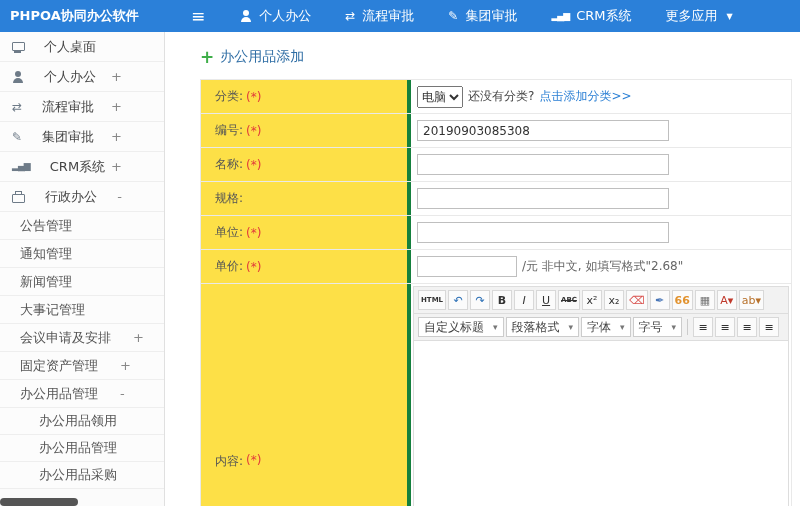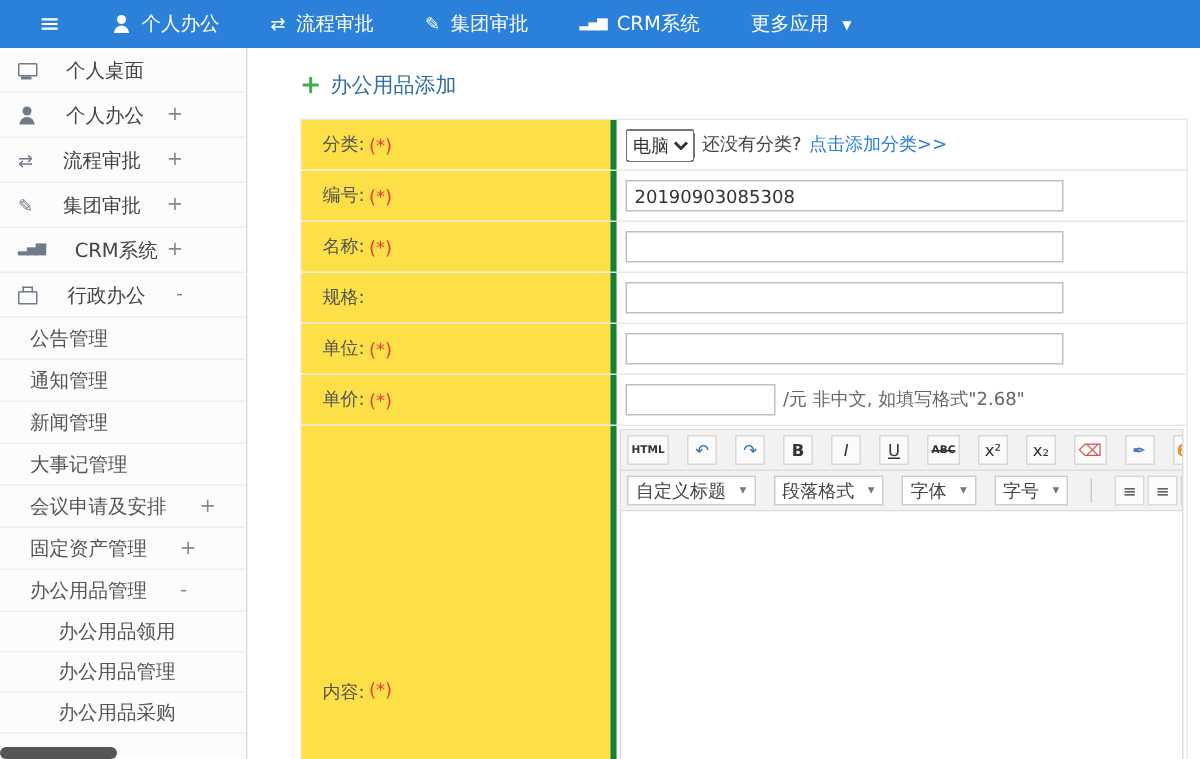--- a/index.html
+++ b/index.html
@@ -69,36 +69,36 @@
   .form { border:1px solid #e9e9e9; width:592px; background:#fff; }
   .frow { display:flex; border-bottom:1px solid #e9e9e9; min-height:34px; align-items:stretch; }
   .frow:last-child { border-bottom:none; }
   .flabel {
     width:210px; flex:none; padding-left:14px; color:#555;
     display:flex; align-items:center; border-right:4px solid #15803d; background:#fde047;
   }
   .req { color:#e23b3b; margin-left:3px; }
   .ffield { flex:1; padding:5px 6px; display:flex; align-items:center; gap:5px; min-width:0; }
   input.txt {
-    height:21px; width:292px; border:1px solid #bfbfbf; padding:1px 5px;
+    height:21px; width:252px; border:1px solid #bfbfbf; padding:1px 5px;
     font-size:12px; font-family:inherit; color:#333; background:#fff;
   }
   input.small { width:100px; }
   select.sel { height:22px; font-size:12px; font-family:inherit; color:#333; }
   .hint { color:#444; white-space:nowrap; }
   .link { color:#2a7fd4; cursor:pointer; text-decoration:none; white-space:nowrap; }
   .suffix { color:#666; white-space:nowrap; }
 
   
   .content-row { height:232px; align-items:flex-start; }
   .content-row .flabel { align-items:flex-start; padding-top:169px; height:100%; }
   .content-row .ffield { padding:2px; height:100%; align-items:stretch; }
   .editor { flex:1; display:flex; flex-direction:column; border:1px solid #ddd; min-width:0; }
   .toolbar {
-    display:flex; align-items:center; gap:12px; flex:none;
+    display:flex; align-items:center; gap:2px; flex:none;
     background:#f2f2f2; border-bottom:1px solid #ddd; padding:3px 4px; overflow:hidden;
   }
   .tbtn {
     height:20px; min-width:20px; padding:0 2px; flex:none;
     border:1px solid #d8d8d8; background:#fbfbfb; color:#333;
     display:inline-flex; align-items:center; justify-content:center;
     font-size:11px; font-family:inherit; cursor:pointer; line-height:1;
   }
   .tbtn.tiny { font-size:7px; font-weight:bold; }
   .tbtn.abc  { font-size:7px; font-weight:bold; text-decoration:line-through; }
@@ -117,20 +117,21 @@
   
   .hscroll-thumb {
     position:absolute; left:0; bottom:0; width:78px; height:8px;
     background:#555; border-radius:4px; z-index:30; cursor:pointer;
   }
 </style>
 </head>
 <body>
 
 <header class="topbar">
+  <div class="brand">PHPOA协同办公软件</div>
   <div class="menu-toggle">
     <span>≡</span>
   </div>
   <nav class="topnav">
     <div class="nav-item">
       <span class="icon icon-user"></span>
       <span>个人办公</span>
     </div>
     <div class="nav-item">
       <span class="glyph-icon">⇄</span>

